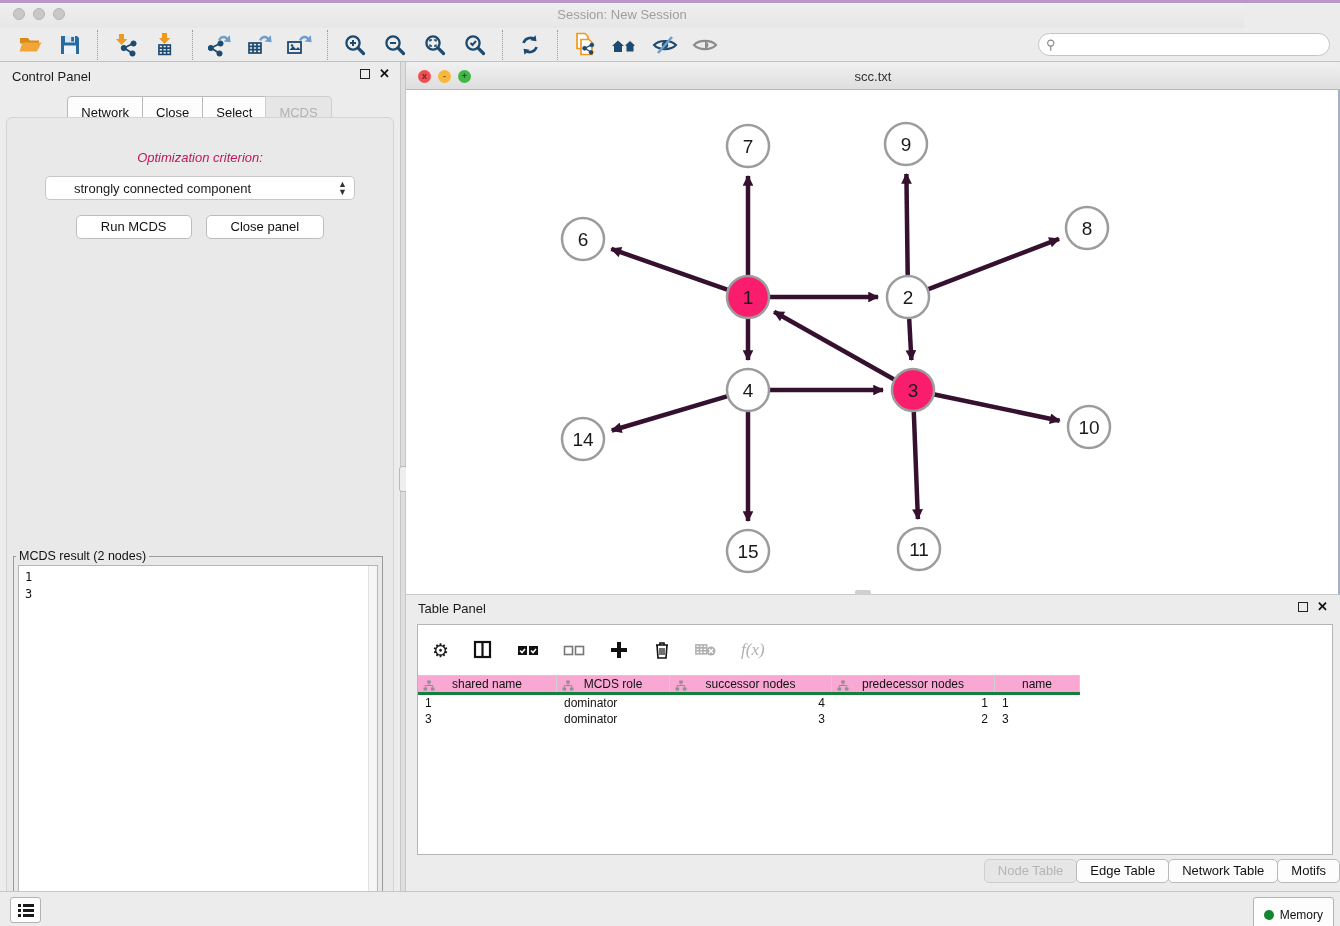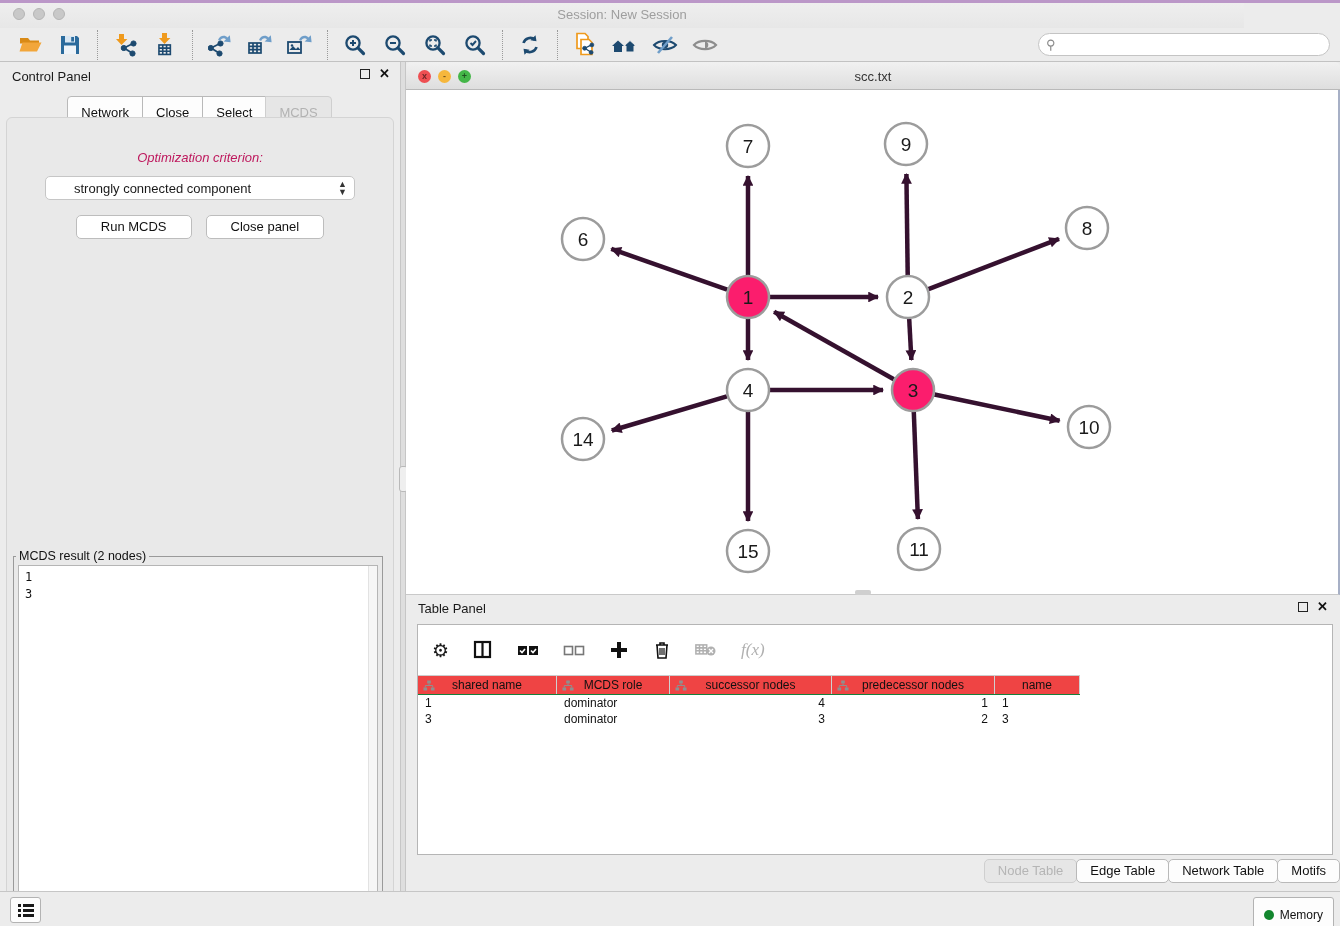--- a/index.html
+++ b/index.html
@@ -58,21 +58,21 @@
   .nw-content { position:absolute; left:0; top:28px; right:0; bottom:0; background:#fff; border-right:2px solid #a7b0c6; border-bottom:1px solid #c9c9c9; }
   .nw-resize-stub { position:absolute; left:449px; bottom:-1px; width:16px; height:5px; background:#cfcfcf; border-radius:2px; }
 
   
   .table-panel { position:absolute; left:406px; top:595px; width:934px; height:296px; background:#ececec; }
   .tp-content { position:absolute; left:11px; right:7px; top:29px; height:231px; background:#fff; border:1px solid #b5b5b5; }
   .tp-toolbar { height:50px; display:flex; align-items:center; padding-left:14px; gap:24px; }
   .tp-icon { display:flex; align-items:center; justify-content:center; height:26px; cursor:default; }
   .gear-glyph { font-size:19px; color:#1a1a1a; }
   .fx-glyph { font-family:"Liberation Serif", serif; font-style:italic; font-size:17px; color:#b0b0b0; }
-  .tbl-header { display:flex; border-top:1px solid #cccccc; border-bottom:1px solid #15803d; background:#ef4444; height:20px; width:662px; }
+  .tbl-header { display:flex; border-top:1px solid #cccccc; border-bottom:3px solid #15803d; background:#f9a8d4; height:20px; width:662px; }
   .th-cell { position:relative; display:flex; align-items:center; justify-content:center; border-right:1px solid #d0d0d0; font-size:12px; color:#111; }
   .th-hier { position:absolute; left:5px; top:4px; }
   .tbl-row { display:flex; height:16px; align-items:center; }
   .td-cell { font-size:12px; color:#111; padding:0 7px; overflow:hidden; white-space:nowrap; }
   .tp-tabs { position:absolute; left:0; bottom:8px; width:100%; display:flex; justify-content:flex-end; }
   .tp-tab { border:1px solid #b9b9b9; background:#fdfdfd; color:#111; font-size:13px; padding:3px 13px 4px; margin-left:-1px; border-radius:5px; cursor:default; }
   .tp-tab.active { background:#e6e6e6; color:#b5b5b5; border-color:#cfcfcf; }
 
   
   .statusbar { position:absolute; left:0; top:891px; width:1340px; height:35px; background:#ececec; border-top:1px solid #c6c6c6; }

